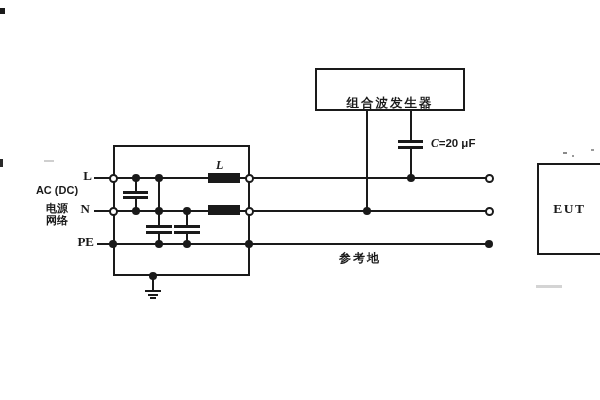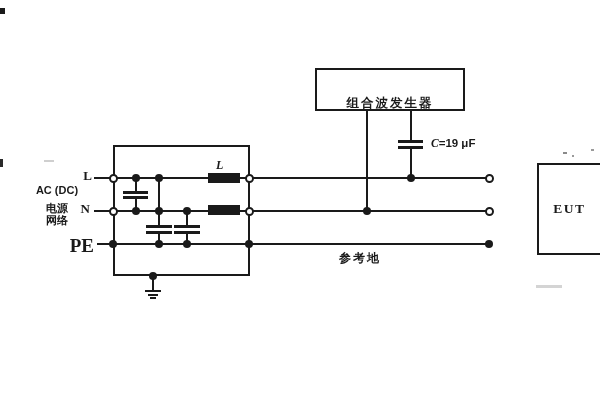--- a/index.html
+++ b/index.html
@@ -38,21 +38,21 @@
 <body>
 
 <div class="canvas">
 
   <div class="wire-h" style="left:94px;top:177px;width:395px;"></div>
   <div class="wire-h" style="left:94px;top:210px;width:395px;"></div>
   <div class="wire-h" style="left:97px;top:243px;width:392px;"></div>
 
   <div class="lbl serif" style="left:76px;top:169px;width:16px;text-align:right;font-size:13px;">L</div>
   <div class="lbl serif" style="left:74px;top:202px;width:16px;text-align:right;font-size:13px;">N</div>
-  <div class="lbl serif" style="left:68px;top:235px;width:26px;text-align:right;font-size:19px;">PE</div>
+  <div class="lbl serif" style="left:68px;top:235px;width:26px;text-align:right;font-size:13px;">PE</div>
 
   <div class="lbl cn" style="left:28px;top:184px;width:58px;text-align:center;font-size:11px;">
     <div>AC (DC)</div>
     <div style="margin-top:5px;">电源</div>
     <div style="">网络</div>
   </div>
 
   <div class="box" style="left:113px;top:145px;width:137px;height:131px;background:transparent;"></div>
 
   <div class="wire-v" style="left:135px;top:178px;height:13px;"></div>
@@ -80,21 +80,21 @@
   <div class="gbar" style="left:150px;top:297px;width:6px;"></div>
 
   <div class="box" style="left:315px;top:68px;width:150px;height:43px;">
     <span class="gen-label cn">组合波发生器</span>
   </div>
   <div class="wire-v" style="left:366px;top:111px;height:100px;"></div>
   <div class="wire-v" style="left:410px;top:111px;height:29px;"></div>
   <div class="plate" style="left:398px;top:140px;width:25px;"></div>
   <div class="plate" style="left:398px;top:146px;width:25px;"></div>
   <div class="wire-v" style="left:410px;top:149px;height:29px;"></div>
-  <div class="lbl" style="left:431px;top:137px;font-size:11.5px;white-space:nowrap;"><i class="serif">C</i><span>=19 μF</span></div>
+  <div class="lbl" style="left:431px;top:137px;font-size:11.5px;white-space:nowrap;"><i class="serif">C</i><span>=20 μF</span></div>
 
   <div class="box" style="left:489px;top:163px;width:65px;height:92px;margin-left:48px;">
     <span class="eut-label">EUT</span>
   </div>
 
   <div class="lbl cn" style="left:339px;top:252px;font-size:12px;letter-spacing:2px;">参考地</div>
 
   <div class="dot" style="left:407px;top:174px;"></div>
   <div class="dot" style="left:363px;top:207px;"></div>
   <div class="dot" style="left:132px;top:174px;"></div>

